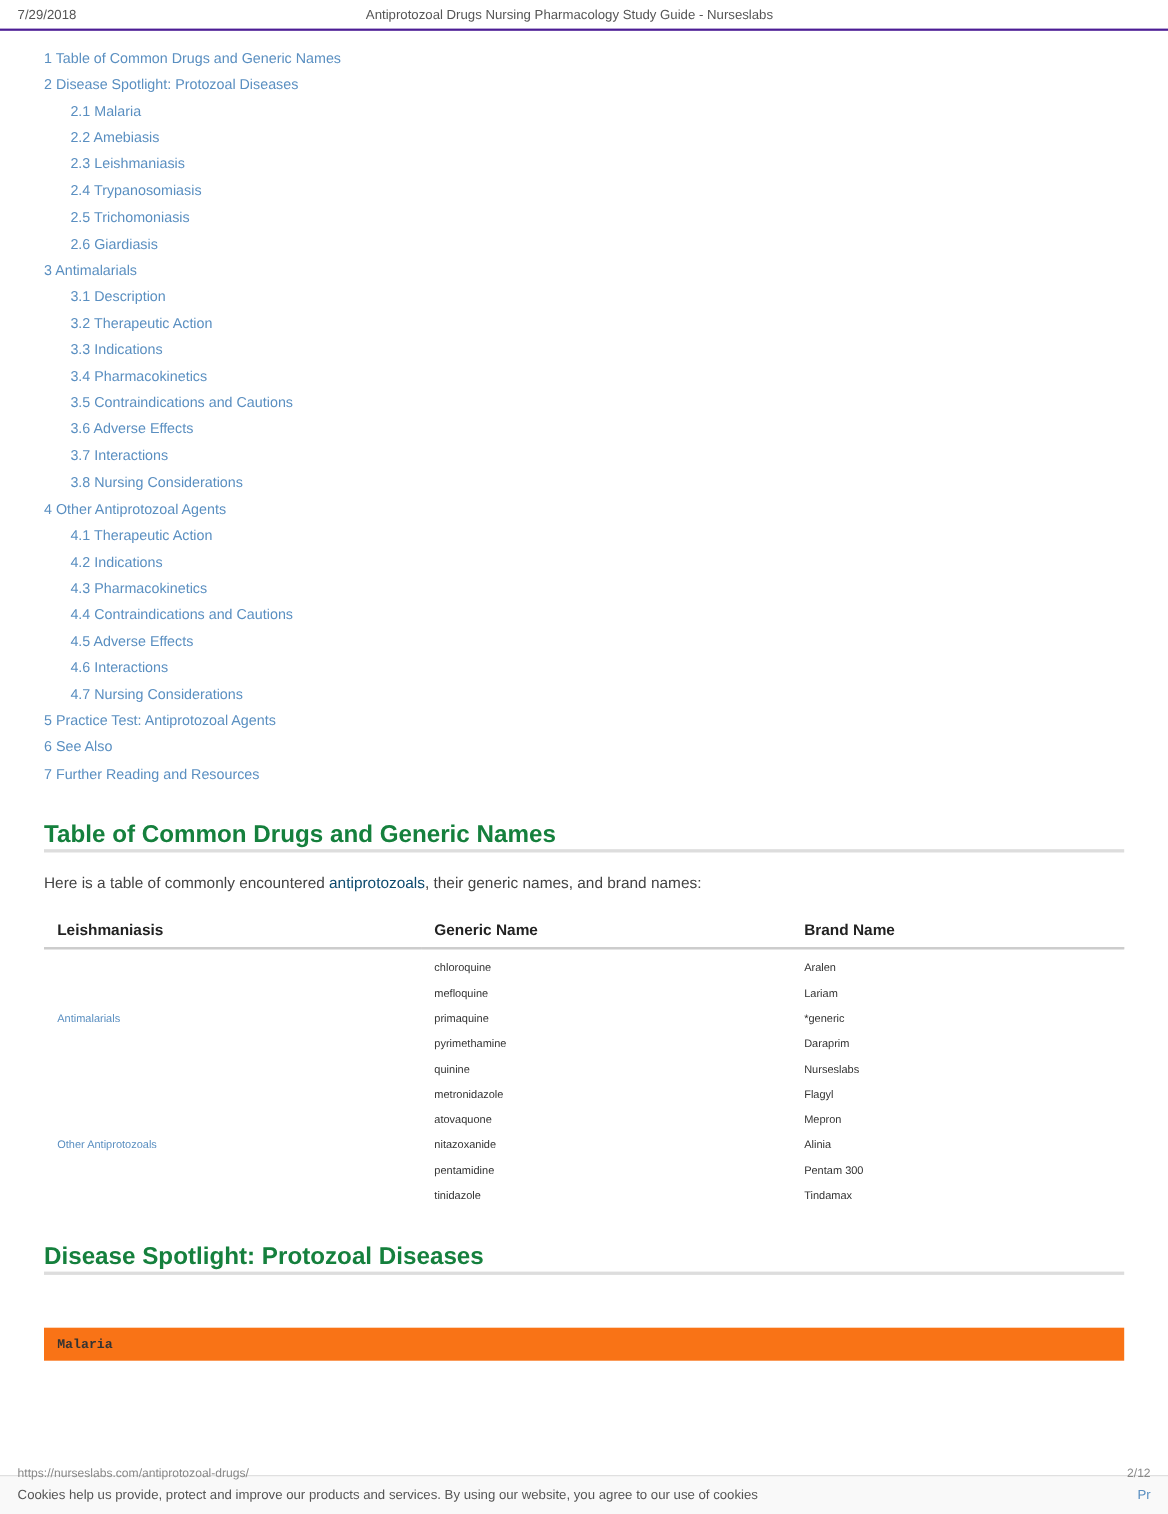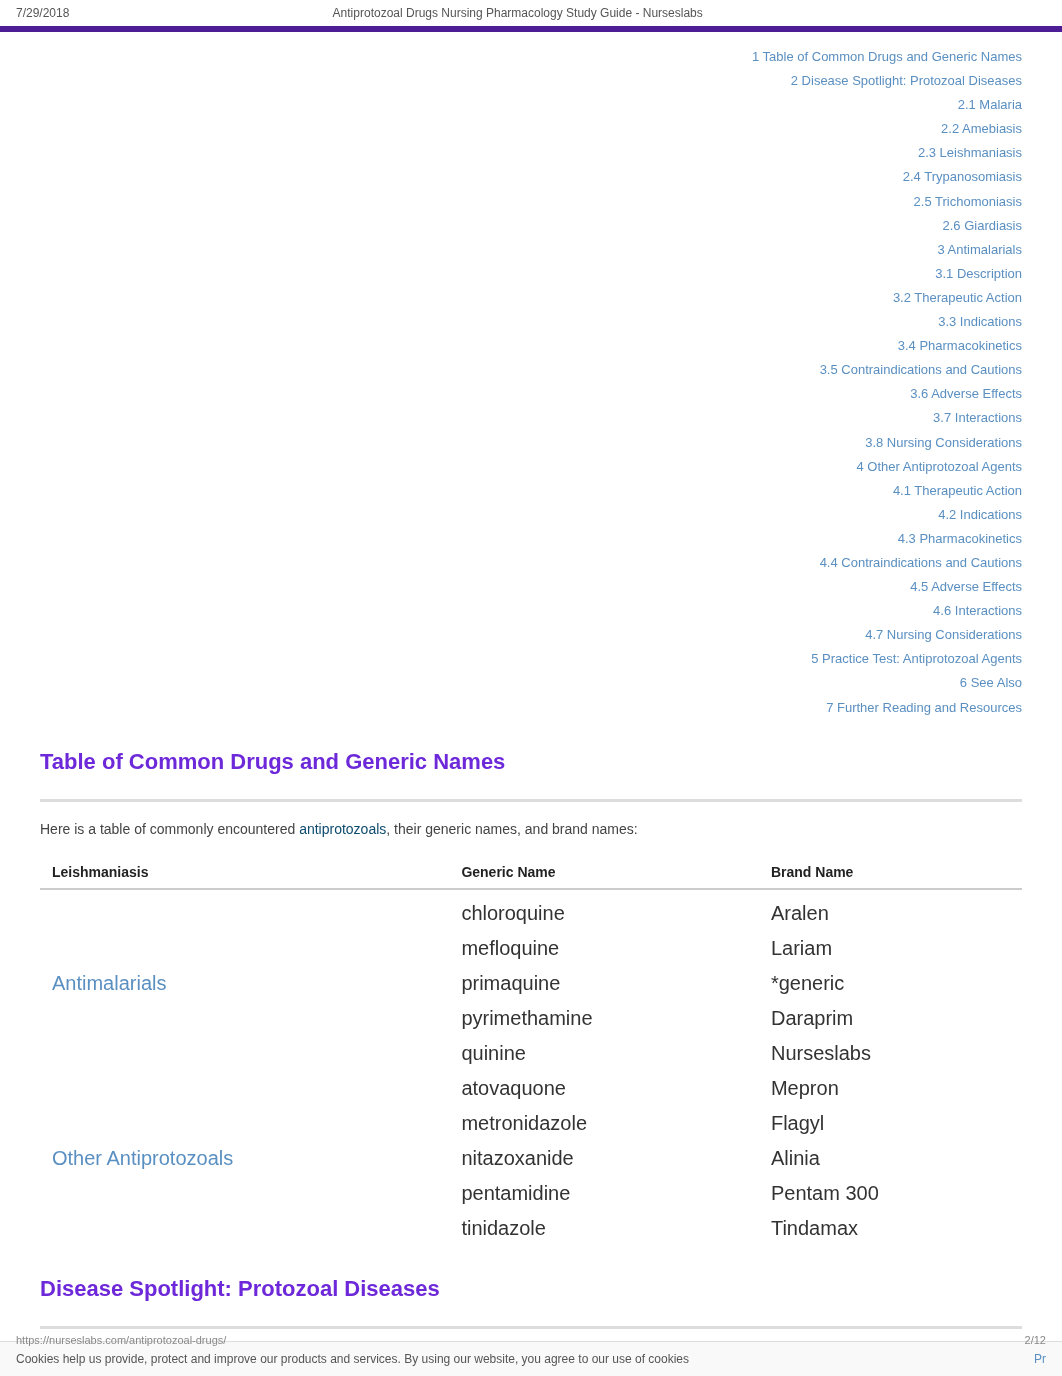--- a/index.html
+++ b/index.html
@@ -10,56 +10,55 @@
       background: #fff;
       padding: 0;
     }
     .top-bar {
       display: flex;
       justify-content: space-between;
       align-items: center;
       padding: 6px 16px;
       font-size: 12px;
       color: #555;
-      border-bottom: 6px solid #4c1d95;
+      border-bottom: 2px solid #4c1d95;
     }
     .top-bar .site-title {
       font-size: 12px;
       color: #555;
       text-align: center;
       flex: 1;
     }
     .main-content {
       padding: 12px 40px 80px 40px;
       max-width: 1062px;
       margin: 0 auto;
     }
     .toc {
       margin-bottom: 19px;
-      text-align: right;
     }
     .toc-item-1 {
       margin: 2px 0;
     }
     .toc-item-2 {
       margin: 2px 0 2px 24px;
     }
     .toc a {
       color: #5a8fc1;
       text-decoration: none;
       font-size: 13px;
       line-height: 1.7;
     }
 
     .section-heading {
       font-size: 22px;
       font-weight: bold;
-      color: #6d28d9;
+      color: #15803d;
       border-bottom: 3px solid #ddd;
-      padding-bottom: 24px;
+      padding-bottom: 1px;
       margin-top: 30px;
       margin-bottom: 16px;
     }
 
     .intro-text {
       font-size: 14px;
       color: #444;
       margin-bottom: 16px;
       line-height: 1.6;
     }
@@ -76,21 +75,21 @@
     table.drug-table th {
       font-weight: bold;
       font-size: 14px;
       color: #222;
       text-align: left;
       padding: 8px 12px;
       border-bottom: 2px solid #ccc;
     }
     table.drug-table td {
       padding: 6px 12px;
-      font-size: 20px;
+      font-size: 10px;
       color: #333;
       vertical-align: top;
     }
     table.drug-table tr:first-child td { padding-top: 12px; }
 
     .sub-section-heading {
       font-size: 12px;
       font-weight: bold;
       color: #333;
       background: #f97316;
@@ -210,27 +209,27 @@
           <td>pyrimethamine</td>
           <td>Daraprim</td>
         </tr>
         <tr>
           <td></td>
           <td>quinine</td>
           <td>Nurseslabs</td>
         </tr>
         <tr>
           <td></td>
+          <td>metronidazole</td>
+          <td>Flagyl</td>
+        </tr>
+        <tr>
+          <td></td>
           <td>atovaquone</td>
           <td>Mepron</td>
-        </tr>
-        <tr>
-          <td></td>
-          <td>metronidazole</td>
-          <td>Flagyl</td>
         </tr>
         <tr>
           <td><a href="#" style="color: rgb(90, 143, 193); text-decoration: none;">Other Antiprotozoals</a></td>
           <td>nitazoxanide</td>
           <td>Alinia</td>
         </tr>
         <tr>
           <td></td>
           <td>pentamidine</td>
           <td>Pentam 300</td>

